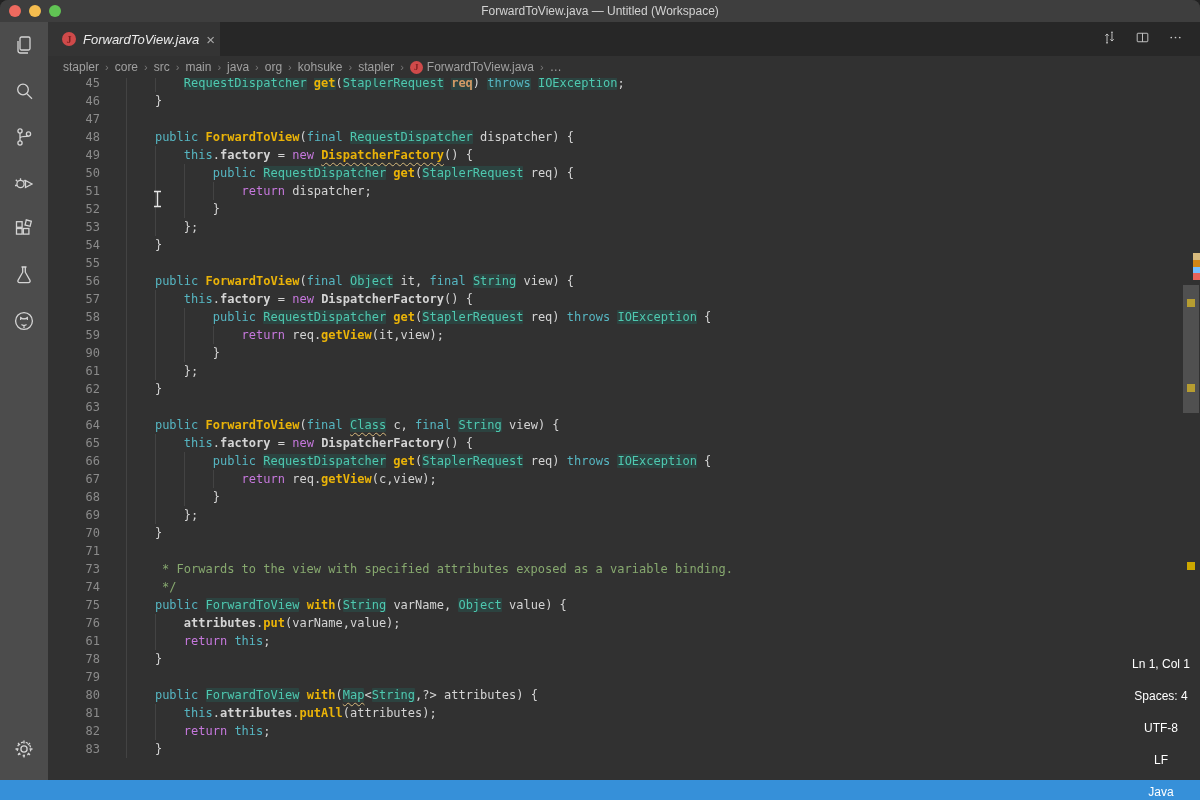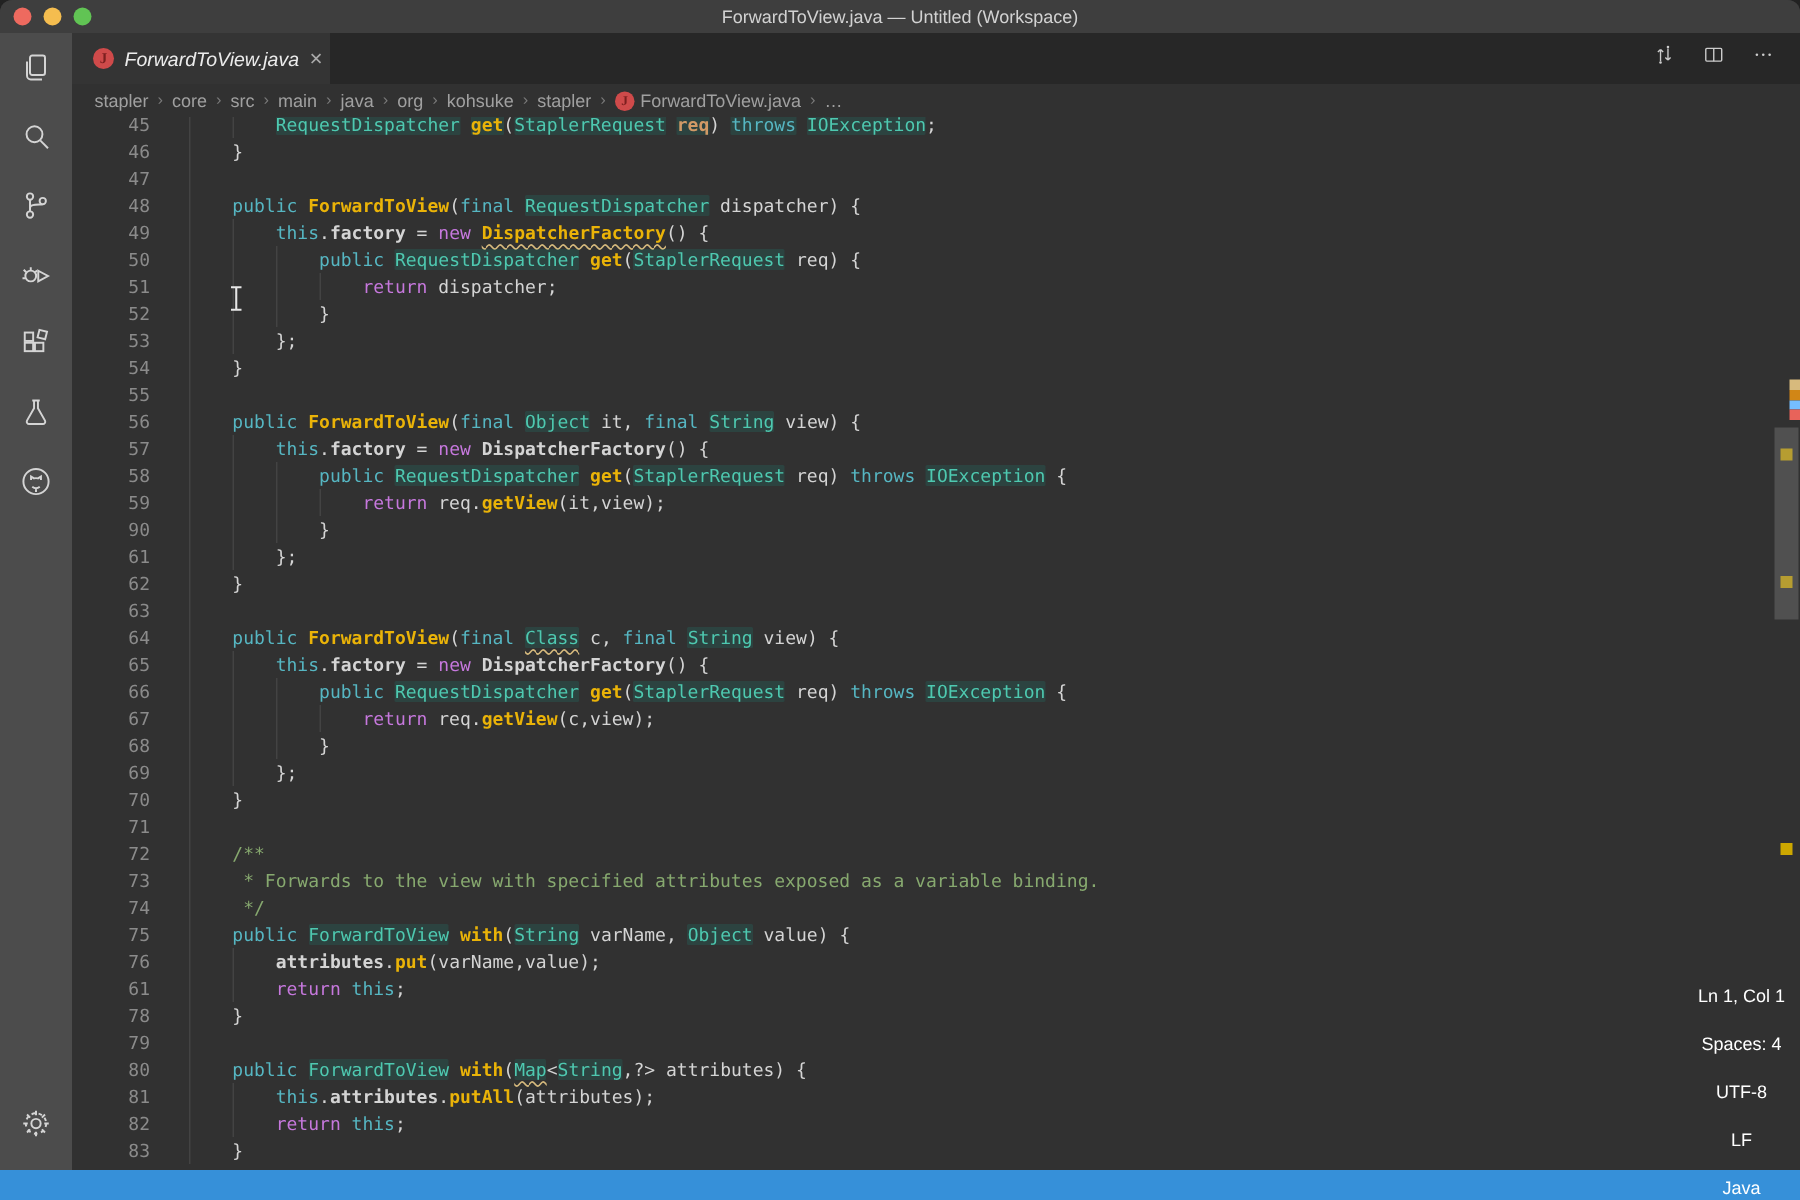--- a/index.html
+++ b/index.html
@@ -329,24 +329,20 @@
         </div>
         <div class="line">
           <span class="lnum">70</span>
           <span class="ltext"><span class="guide" style="left: calc(0ch + 12px);"></span><span>    }</span></span>
         </div>
         <div class="line">
           <span class="lnum">71</span>
           <span class="ltext"><span class="guide" style="left: calc(0ch + 12px);"></span></span>
         </div>
         <div class="line">
-          <span class="lnum">72</span>
-          <span class="ltext"><span class="guide" style="left: calc(0ch + 12px);"></span><span class="tk-c">    /**</span></span>
-        </div>
-        <div class="line">
           <span class="lnum">73</span>
           <span class="ltext"><span class="guide" style="left: calc(0ch + 12px);"></span><span class="tk-c">     * Forwards to the view with specified attributes exposed as a variable binding.</span></span>
         </div>
         <div class="line">
           <span class="lnum">74</span>
           <span class="ltext"><span class="guide" style="left: calc(0ch + 12px);"></span><span class="tk-c">     */</span></span>
         </div>
         <div class="line">
           <span class="lnum">75</span>
           <span class="ltext"><span class="guide" style="left: calc(0ch + 12px);"></span><span>    </span><span class="tk-k">public</span><span> </span><span class="tk-t tk-bg">ForwardToView</span><span> </span><span class="tk-f tk-b">with</span><span>(</span><span class="tk-t tk-bg">String</span><span> </span><span>varName</span><span>, </span><span class="tk-t tk-bg">Object</span><span> </span><span>value</span><span>) {</span></span>

